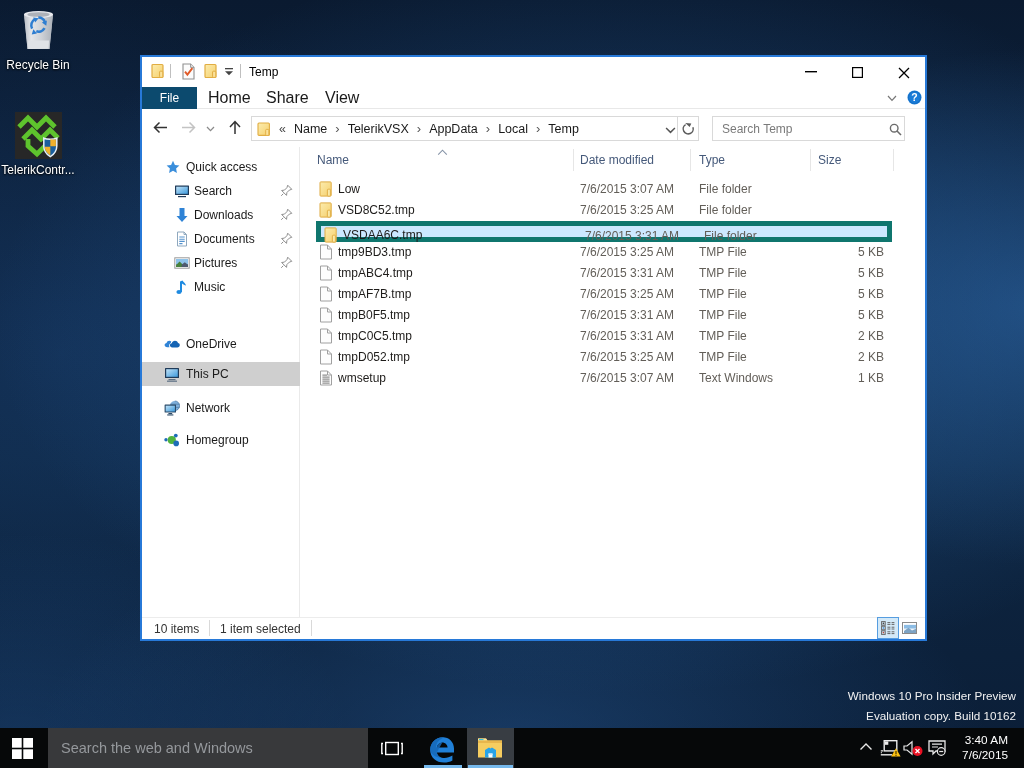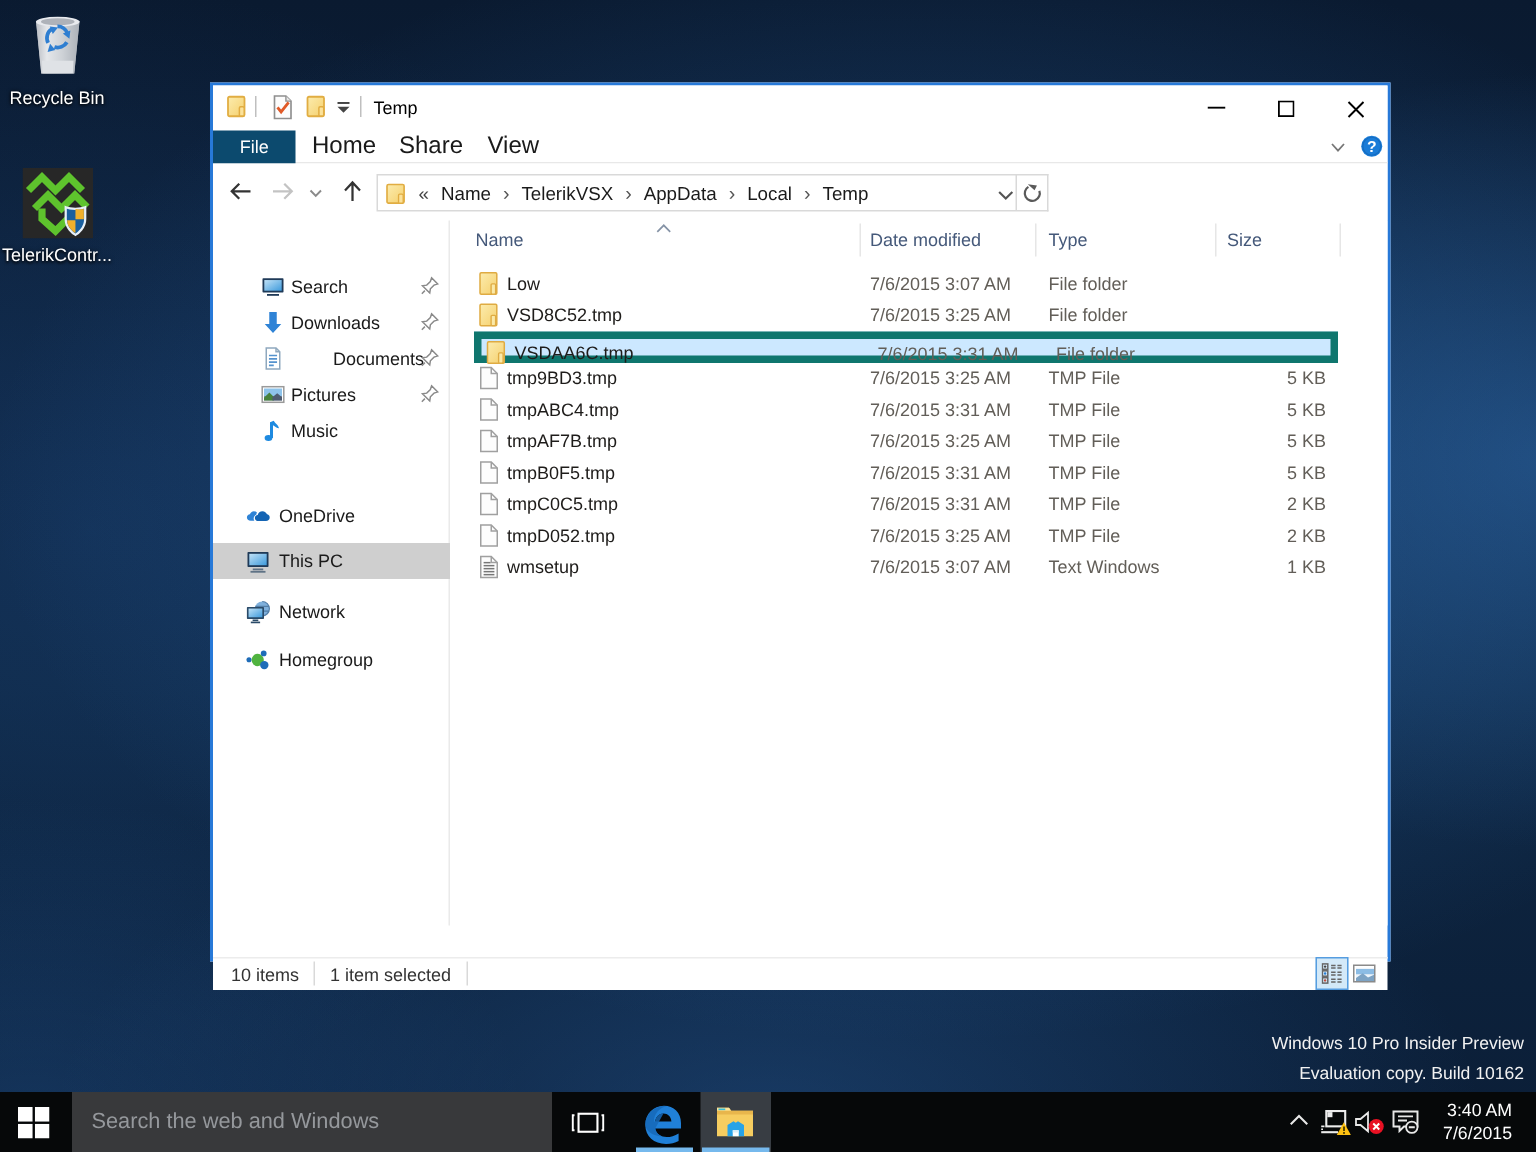--- a/index.html
+++ b/index.html
@@ -71,21 +71,21 @@
 .row .nm { position:absolute; left:22px; top:3px; color:#1e1c1a; }
 .row .dt { position:absolute; left:264px; top:3px; color:#625e58; }
 .row .tp { position:absolute; left:383px; top:3px; color:#625e58; }
 .row .sz { position:absolute; left:470px; width:98px; top:3px; text-align:right; color:#625e58; }
 .row .fic { position:absolute; left:2px; top:2px; width:16px; height:16px; }
 .row-sel { background:#cce8ff; border:5px solid #0f766e; }
 .row-sel .nm { top:2px; }
 .row-sel .fic { top:1px; }
 
 
-.status { position:absolute; left:0; top:560px; width:100%; height:22px; border-top:1px solid #ececec; background:#fff; font-size:12px; color:#333;margin-top:21px; }
+.status { position:absolute; left:0; top:560px; width:100%; height:22px; border-top:1px solid #ececec; background:#fff; font-size:12px; color:#333; }
 
 
 .taskbar { position:absolute; left:0; top:728px; width:1024px; height:40px; background:#060809; }
 .tsearch { position:absolute; left:48px; top:0; width:320px; height:40px; background:#38393b;
   display:flex; align-items:center; color:#95989c; font-size:14.5px; }
 .tbtn-active { position:absolute; left:467px; top:0; width:47px; height:40px; background:#383d43; }
 .underline { position:absolute; top:37px; height:3px; background:#76b9ed; }
 .clock { position:absolute; right:16px; top:5px; text-align:right; color:#fff; font-size:11.8px; line-height:15px; }
 </style>
 </head>
@@ -225,23 +225,36 @@
       <svg class="abs" style="left:413px; top:10px;" width="11" height="7" viewBox="0 0 10 6">
         <path d="M1 0.7 L5 4.7 L9 0.7" fill="none" stroke="#555" stroke-width="1.3"></path>
       </svg>
     </div>
     <div class="refreshbox">
       <svg width="14" height="14" viewBox="0 0 14 14">
         <path d="M4.6 2.6 A5 5 0 1 0 11.9 5.2" fill="none" stroke="#5a5a5a" stroke-width="1.5"></path>
         <path d="M4.2 0.9 L10.3 1.6 L8.7 4.9 Z" fill="#5a5a5a"></path>
       </svg>
     </div>
+    <div class="searchbox">
+      <span style="margin-left:9px;">Search Temp</span>
+      <svg class="abs" style="left:176px; top:6px;" width="13" height="13" viewBox="0 0 13 13">
+        <circle cx="5.2" cy="5.2" r="3.8" fill="none" stroke="#6b6b6b" stroke-width="1.4"></circle>
+        <path d="M8 8 L12 12" stroke="#6b6b6b" stroke-width="1.6"></path>
+      </svg>
+    </div>
   </div>
   <div class="main">
     <div class="nav">
+      <div class="nav-item" style="top:8px;">
+        <svg class="ic" style="left:23px;" viewBox="0 0 16 16">
+            <path d="M8 1.8 L9.9 5.9 L14.4 6.5 L11.1 9.6 L11.9 14 L8 11.8 L4.1 14 L4.9 9.6 L1.6 6.5 L6.1 5.9 Z" fill="#3a8edb"></path>
+          </svg>
+        <div class="tx" style="left:44px;">Quick access</div>
+      </div>
       <div class="nav-item" style="top:32px;">
         <svg class="ic" style="left:32px;" viewBox="0 0 16 16">
             <rect x="1" y="2.5" width="14" height="9.5" rx="0.5" fill="#1f3a58"></rect>
             <rect x="2.2" y="3.7" width="11.6" height="7.1" fill="url(#scr)"></rect>
             <rect x="4" y="13" width="8" height="1.2" fill="#1f3a58"></rect>
           </svg>
         <div class="tx" style="left:52px;">Search</div>
         <svg class="pin" viewBox="0 0 16 16" width="13" height="13">
             <path d="M9.5 1.5 L14.5 6.5 L11.5 7.5 L8.5 10.5 L8 14 L2 8 L5.5 7.5 L8.5 4.5 Z M4 12 L1.5 14.5" fill="none" stroke="#8a8a8a" stroke-width="1.2"></path>
           </svg>
@@ -256,21 +269,21 @@
           </svg>
       </div>
       <div class="nav-item" style="top:80px;">
         <svg class="ic" style="left:32px;" viewBox="0 0 16 16">
             <path d="M3.5 1 L10 1 L12.5 3.5 L12.5 15 L3.5 15 Z" fill="#fff" stroke="#8fa8be" stroke-width="1"></path>
             <path d="M10 1 L10 3.5 L12.5 3.5" fill="none" stroke="#8fa8be" stroke-width="1"></path>
             <g stroke="#5593ce" stroke-width="1.1">
               <path d="M5.3 6 L10.7 6 M5.3 8.2 L10.7 8.2 M5.3 10.4 L10.7 10.4 M5.3 12.6 L8.5 12.6"></path>
             </g>
           </svg>
-        <div class="tx" style="left:52px;margin-left:28px;">Documents</div>
+        <div class="tx" style="left:52px;">Documents</div>
         <svg class="pin" viewBox="0 0 16 16" width="13" height="13">
             <path d="M9.5 1.5 L14.5 6.5 L11.5 7.5 L8.5 10.5 L8 14 L2 8 L5.5 7.5 L8.5 4.5 Z M4 12 L1.5 14.5" fill="none" stroke="#8a8a8a" stroke-width="1.2"></path>
           </svg>
       </div>
       <div class="nav-item" style="top:104px;">
         <svg class="ic" style="left:32px;" viewBox="0 0 16 16">
             <rect x="0.8" y="2.8" width="14.4" height="10.4" fill="#fff" stroke="#9a9a9a" stroke-width="1"></rect>
             <rect x="2" y="4" width="12" height="6" fill="#8ec3ea"></rect>
             <rect x="2" y="9" width="12" height="3" fill="#7a8ea0"></rect>
             <path d="M2 10.2 L5.6 6.6 L8.6 9.6 L8.6 12 L2 12 Z" fill="#48823c"></path>

